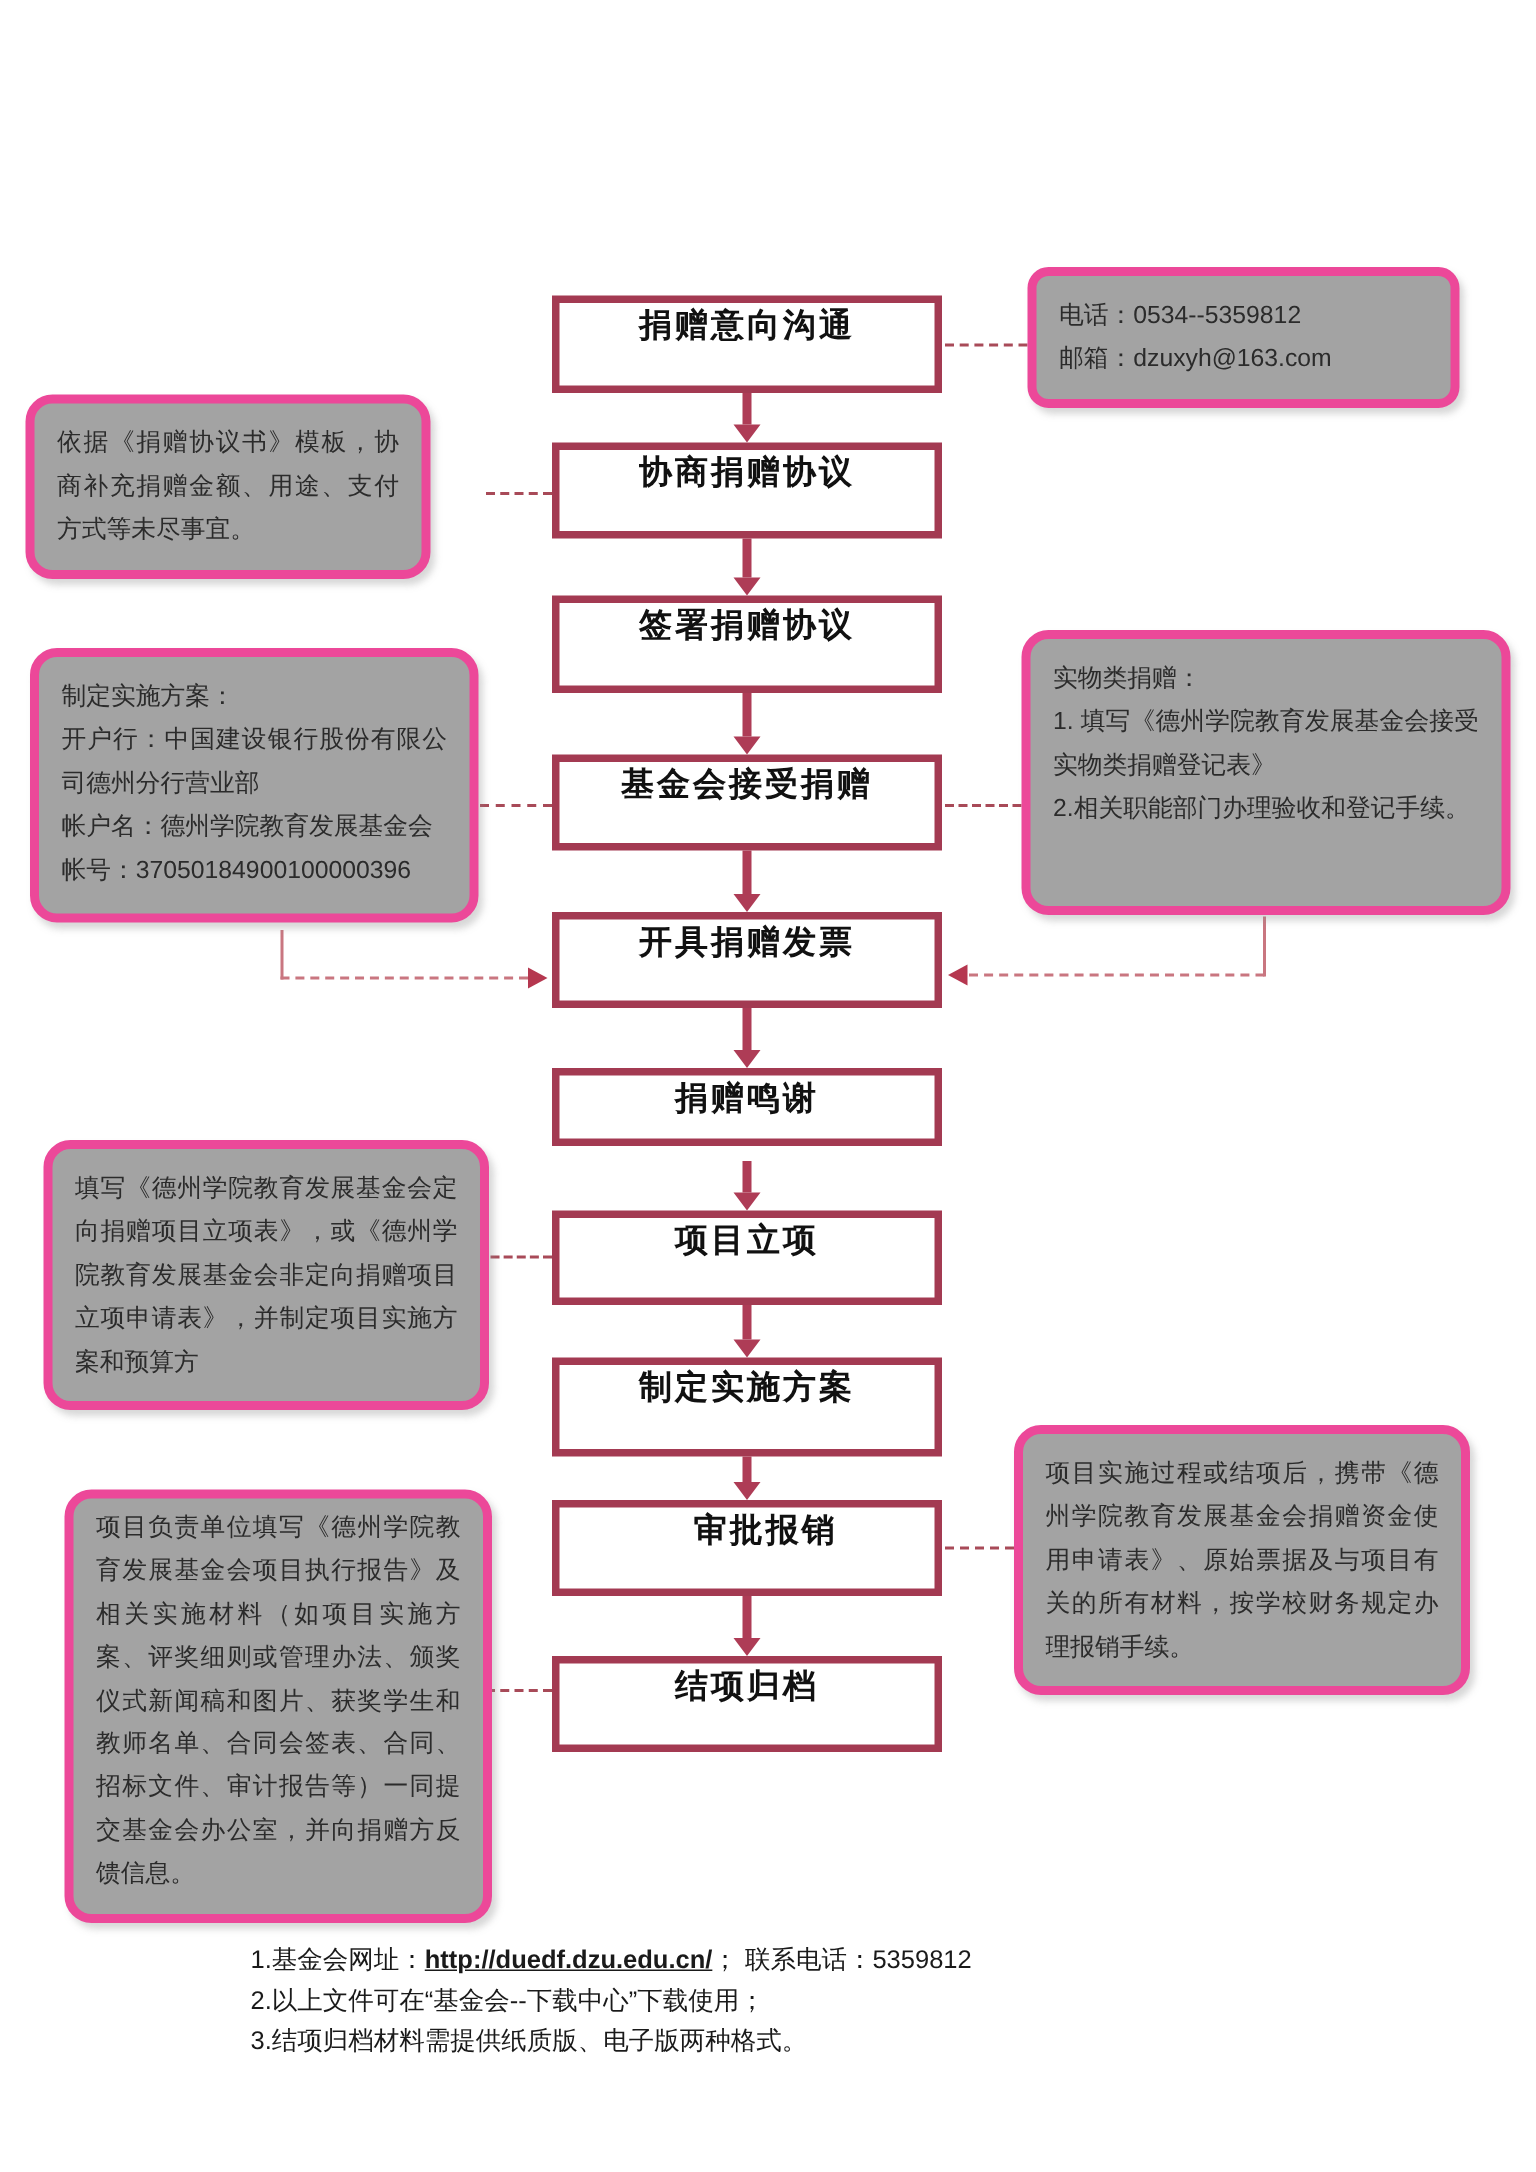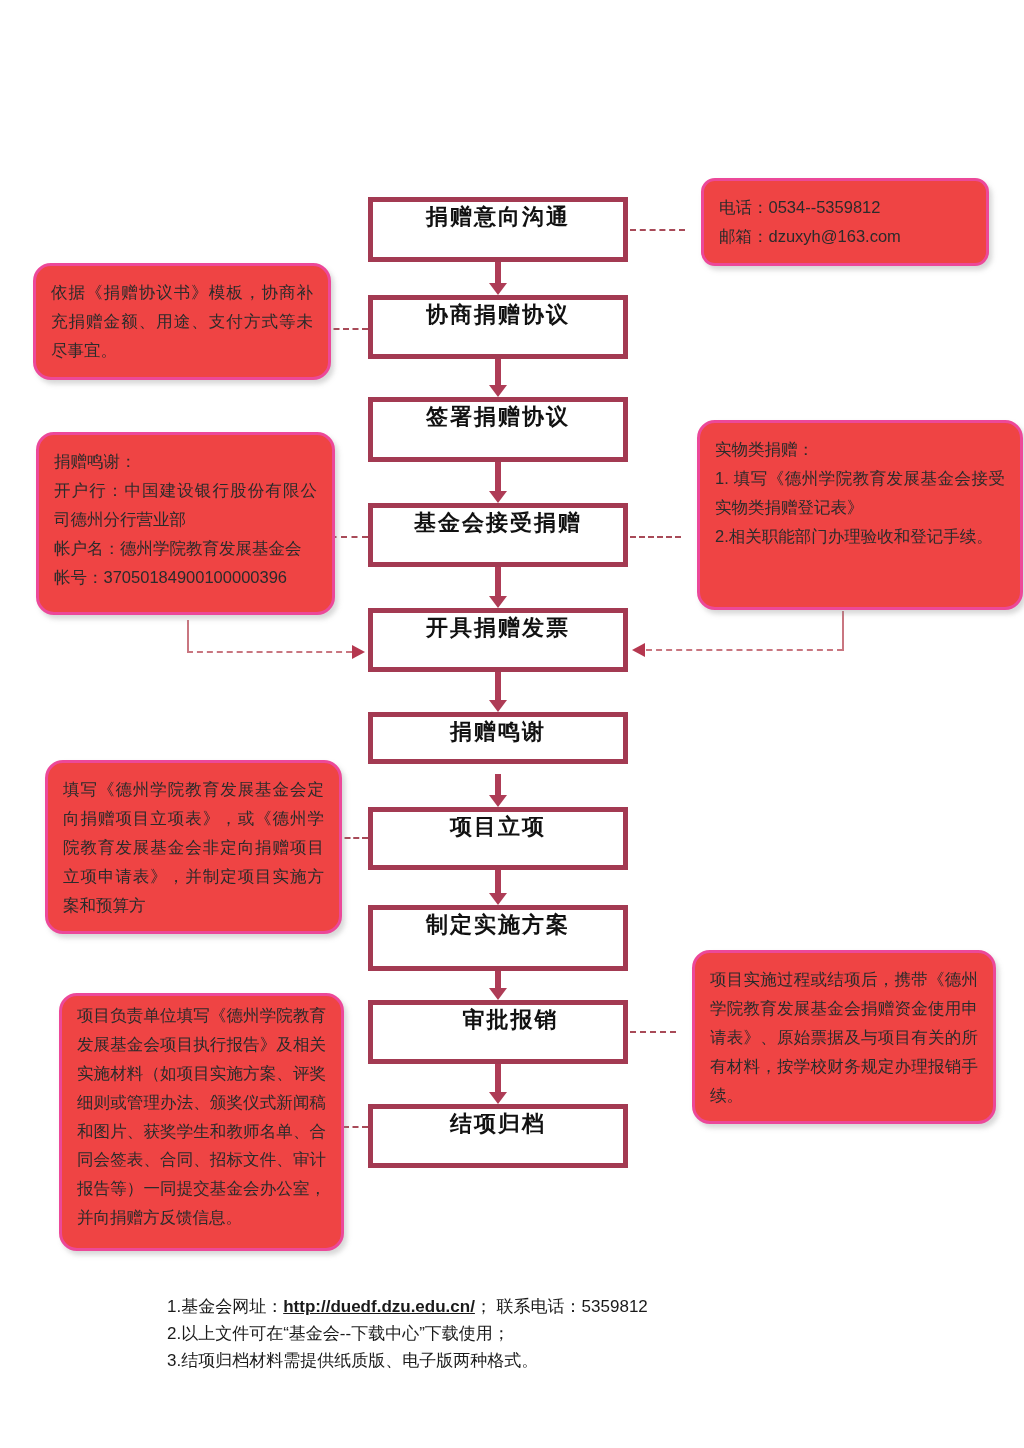--- a/index.html
+++ b/index.html
@@ -58,31 +58,30 @@
   .tri-left{
     position:absolute;width:0;height:0;
     border-top:7px solid transparent;border-bottom:7px solid transparent;
     border-right:13px solid #B5374F;
   }
 
   
   .callout{
     position:absolute;
     box-sizing:border-box;
-    background:#ef4444;
-    border:3px solid #ec4899;
+    background:#a3a3a3;
+    border:6px solid #ec4899;
     border-radius:18px;
     box-shadow:3px 4px 5px rgba(140,140,140,0.35);
     padding:12px 15px;
     font-size:16.5px;line-height:1.75;color:#2b2b2b;
     text-align:justify;
-    margin-left:16px;
   }
   .c1{left:685px;top:178px;width:288px;min-height:75px;border-radius:14px;}
-  .c2{left:17px;top:263px;width:298px;min-height:110px;}
+  .c2{left:17px;top:263px;width:270px;min-height:110px;}
   .c3{left:20px;top:432px;width:299px;min-height:183px;}
   .c4{left:681px;top:420px;width:326px;min-height:190px;}
   .c5{left:29px;top:760px;width:297px;min-height:162px;}
   .c6{left:676px;top:950px;width:304px;min-height:163px;}
   .c7{left:43px;top:993px;width:285px;min-height:258px;padding-top:5px;}
 
   
   .footnotes{
     position:absolute;left:143px;top:1293px;width:600px;
     font-size:17px;line-height:27px;color:#1a1a1a;margin-left:24px;
@@ -156,21 +155,21 @@
   <div class="callout c1">
     <div>电话：0534--5359812</div>
     <div>邮箱：dzuxyh@163.com</div>
   </div>
 
   <div class="callout c2">
     <div>依据《捐赠协议书》模板，协商补充捐赠金额、用途、支付方式等未尽事宜。</div>
   </div>
 
   <div class="callout c3">
-    <div>捐赠鸣谢：</div>
+    <div>制定实施方案：</div>
     <div>开户行：中国建设银行股份有限公司德州分行营业部</div>
     <div>帐户名：德州学院教育发展基金会</div>
     <div>帐号：37050184900100000396</div>
   </div>
 
   <div class="callout c4">
     <div>实物类捐赠：</div>
     <div>1. 填写《德州学院教育发展基金会接受实物类捐赠登记表》</div>
     <div>2.相关职能部门办理验收和登记手续。</div>
   </div>

